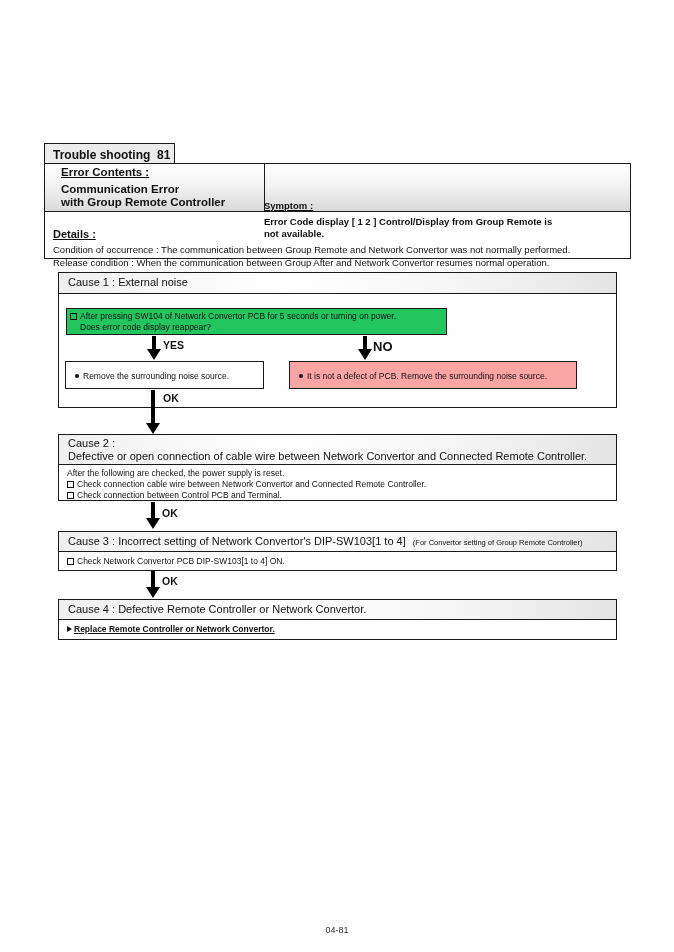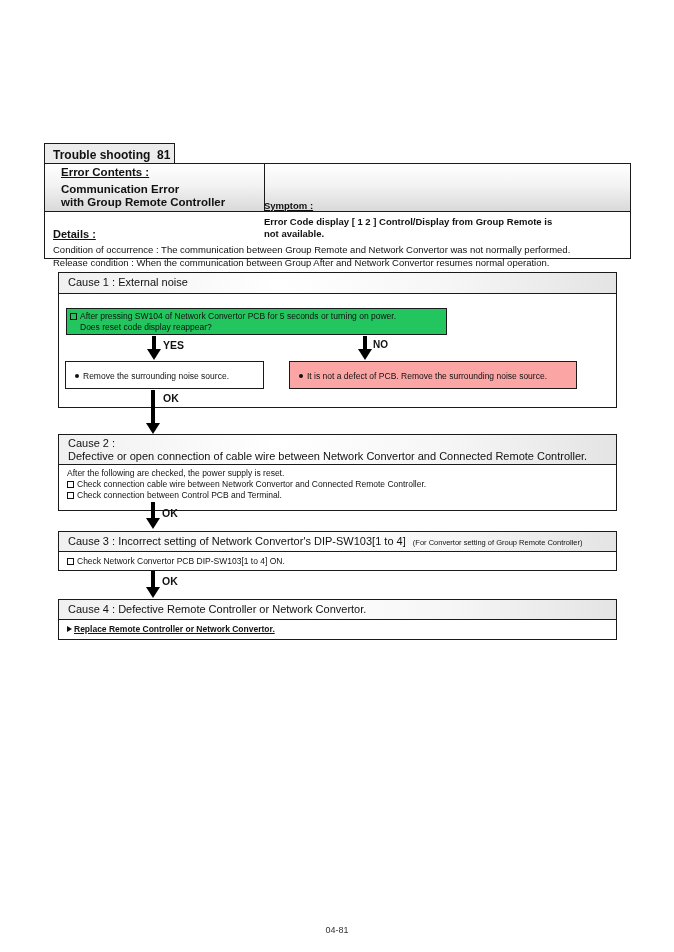--- a/index.html
+++ b/index.html
@@ -28,21 +28,21 @@
     .cause { position: absolute; left: 58px; width: 559px; border: 1px solid #1a1a1a; }
     .cause-head { border-bottom: 1px solid #1a1a1a; font-size: 11px; padding: 3px 0 0 9px; }
     .cause-body { font-size: 8.5px; padding: 3px 0 0 8px; }
 
     #c1 { top: 272px; height: 136px; }
     #c1 .cause-head { height: 21px; }
     #q1 { left: 7px; top: 35px; width: 381px; height: 27px; border: 1px solid #1a1a1a; font-size: 8.5px; padding: 2px 0 0 3px; line-height: 11px; background: #22c55e; }
     #yesbox { left: 6px; top: 88px; width: 199px; height: 28px; border: 1px solid #1a1a1a; font-size: 8.5px; padding: 9px 0 0 9px; background: #fff; }
     #nobox { left: 230px; top: 88px; width: 288px; height: 28px; border: 1px solid #1a1a1a; font-size: 8.5px; padding: 9px 0 0 9px; background: #fca5a5; }
 
-    #c2 { top: 434px; height: 77px; }
+    #c2 { top: 434px; height: 67px; }
     #c2 .cause-head { height: 30px; padding-top: 2px; line-height: 13px; }
     #c2 .cause-body { line-height: 11px; }
 
     #c3 { top: 531px; height: 40px; }
     #c3 .cause-head { height: 20px; padding-top: 3px; }
     #c3 .cause-head .note { font-size: 7.5px; margin-left: 4px; }
     #c3 .cause-body { padding-top: 4px; }
 
     #c4 { top: 599px; height: 41px; }
     #c4 .cause-head { height: 20px; padding-top: 3px; }
@@ -87,34 +87,34 @@
     <span class="lbl">Details :</span>
     <span class="line">Condition of occurrence : The communication between Group Remote and Network Convertor was not normally performed.</span>
     <span class="line">Release condition : When the communication between Group After and Network Convertor resumes normal operation.</span>
   </div>
 </div>
 
 <div id="c1" class="cause">
   <div class="cause-head grad-h">Cause 1 : External noise</div>
   <div id="q1" class="abs">
     <span class="chk"></span><span>After pressing SW104 of Network Convertor PCB for 5 seconds or turning on power.</span><br>
-    <span style="padding-left:10px">Does reset code display reappear?</span>
+    <span style="padding-left:10px">Does error code display reappear?</span>
   </div>
 
   <div class="arrow" style="left:88px; top:63px; height:25px;">
     <div class="shaft" style="height:14px;"></div>
     <div class="head" style="top:13px;"></div>
   </div>
   <div class="alabel" style="left:104px; top:66px;">YES</div>
 
   <div class="arrow" style="left:299px; top:63px; height:25px;">
     <div class="shaft" style="height:14px;"></div>
     <div class="head" style="top:13px;"></div>
   </div>
-  <div class="alabel" style="left:314px; top:66px; font-size:10px;">NO</div>
+  <div class="alabel" style="left:314px; top:66px; font-size:13px;">NO</div>
 
   <div id="yesbox" class="abs">
     <span class="bullet"></span><span>Remove the surrounding noise source.</span>
   </div>
   <div id="nobox" class="abs">
     <span class="bullet"></span><span>It is not a defect of PCB. Remove the surrounding noise source.</span>
   </div>
   <div class="plainline" style="left:92px; top:117px; height:18px;"></div>
   <div class="alabel" style="left:104px; top:119px;">OK</div>
 </div>

